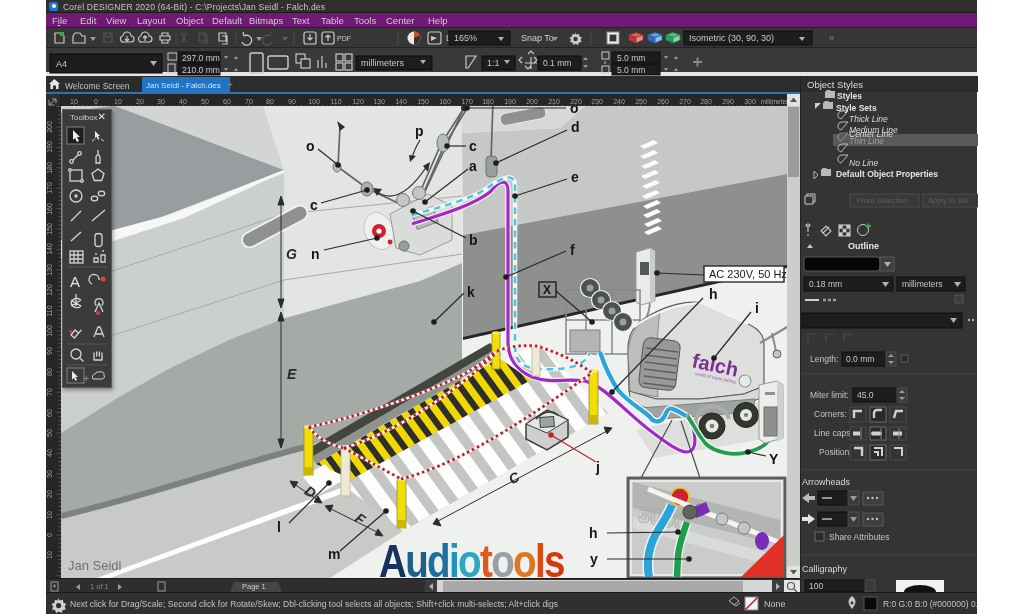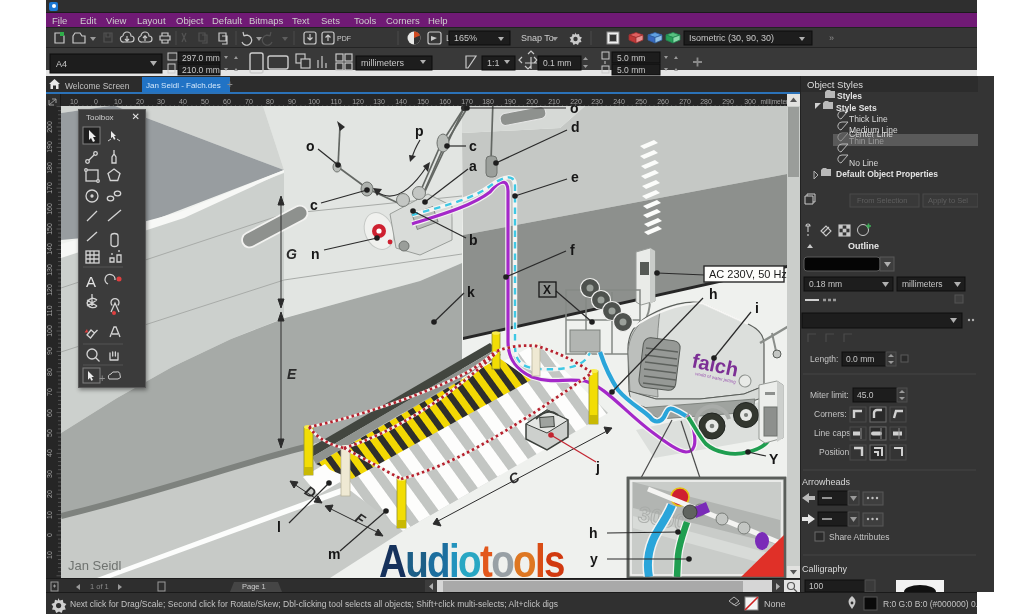--- a/index.html
+++ b/index.html
@@ -7,66 +7,67 @@
 body{font-family:"Liberation Sans", sans-serif;}
 #app{position:absolute;left:46px;top:0;width:931px;height:614px;background:#2e2e2e;}
 
 #titlebar{position:absolute;left:0;top:0;width:931px;height:13px;background:#2f2f2f;border-bottom:1px solid #1b1b1b;}
 #titlebar .txt{position:absolute;left:17px;top:2px;font-size:8.5px;color:#c6c6c6;letter-spacing:.2px;}
 #logo{position:absolute;left:3px;top:2px;width:9px;height:9px;background:#1b77d2;border-radius:2px;}
 #logo:after{content:"";position:absolute;left:2.5px;top:1.5px;width:4px;height:4px;background:#fff;border-radius:50%;}
 #menubar{position:absolute;left:0;top:13px;width:931px;height:15px;background:#701a75;border-bottom:1px solid #222;}
 #menubar span{position:absolute;top:2px;font-size:9.5px;color:#cdcdcd;}
 #toolbar1{position:absolute;left:0;top:28px;width:931px;height:20px;background:#363636;border-bottom:1px solid #242424;}
-#propbar{position:absolute;left:0;top:48px;width:931px;height:28px;background:#393939;border-bottom:6px solid #e5e5e5;}
+#propbar{position:absolute;left:0;top:48px;width:931px;height:28px;background:#393939;border-bottom:4px solid #e5e5e5;}
 
 #tabbar{position:absolute;left:0;top:76px;width:931px;height:16px;background:#2c2c2c;}
 #tabact{position:absolute;left:88px;top:1px;width:88px;height:15px;background:#2173c5;color:#d5e8fb;font-size:8px;padding:3.5px 0 0 4px;white-space:nowrap;overflow:hidden;margin-left:8px;}
 #tabwel{position:absolute;left:19px;top:4.5px;color:#c2c2c2;font-size:8.5px;}
 #blueline{position:absolute;left:0;top:92px;width:754px;height:2px;background:#2b72b8;}
 
 #hruler{position:absolute;left:0;top:94px;width:754px;height:12px;background:#262626;overflow:hidden;}
 #vruler{position:absolute;left:0;top:106px;width:15px;height:472px;background:#262626;overflow:hidden;}
 
 #canvas{position:absolute;left:15px;top:106px;width:726px;height:472px;background:#eff1ee;overflow:hidden;}
 #vscroll{position:absolute;left:741px;top:94px;width:13px;height:484px;background:#cccccc;}
 
-#toolbox{position:absolute;left:32px;top:109px;width:68px;height:279px;background:#3b3b3b;border:1px solid #5a5a5a;box-shadow:1px 2px 4px rgba(0,0,0,.4);}
+#toolbox{position:absolute;left:16px;top:109px;width:50px;height:279px;background:#3b3b3b;border:1px solid #5a5a5a;box-shadow:1px 2px 4px rgba(0,0,0,.4);}
 #toolbox .tt{position:absolute;left:7px;top:3px;font-size:8px;color:#cfcfcf;}
 #toolbox .tx{position:absolute;right:5px;top:1px;font-size:10px;color:#e8e8e8;}
 
-#docker{position:absolute;left:754px;top:76px;width:194px;height:516px;background:#343434;border-left:1px solid #222;}
+#docker{position:absolute;left:754px;top:76px;width:177px;height:516px;background:#343434;border-left:1px solid #222;}
 #docker .ttl{position:absolute;left:6px;top:3px;font-size:9.5px;color:#dddddd;z-index:5;}
 .drow{position:absolute;font-size:8.5px;color:#e2e2e2;font-weight:bold;}
-.drow2{position:absolute;font-size:8.5px;color:#d8d8d8;}
+.drow2{position:absolute;font-size:8.5px;color:#d8d8d8;font-style:italic;}
 .hdr{position:absolute;font-size:9px;color:#e6e6e6;font-weight:bold;margin-left:30px;}
 
 #pagebar{position:absolute;left:0;top:578px;width:754px;height:14px;background:#2e2e2e;border-top:1px solid #1c1c1c;}
 #statusbar{position:absolute;left:0;top:592px;width:931px;height:22px;background:#303030;border-top:1px solid #1a1a1a;}
 #statusbar .t1{position:absolute;left:24px;top:6px;font-size:8.5px;color:#c3c3c3;}
 svg text{font-family:"Liberation Sans",sans-serif;}
 </style>
 </head>
 <body>
 <div id="app">
   <div id="titlebar">
       <div id="logo"></div>
+      <div class="txt">Corel DESIGNER 2020 (64-Bit) - C:\Projects\Jan Seidl - Falch.des</div>
     </div>
   <div id="menubar">
     <span style="left:6px">F<u>i</u>le</span>
       <span style="left:34px">Edit</span>
       <span style="left:60px">View</span>
       <span style="left:91px">Layout</span>
       <span style="left:130px">Object</span>
       <span style="left:166px">Default</span>
       <span style="left:203px">Bitmaps</span>
       <span style="left:246px">Text</span>
-      <span style="left:275px">Sets</span>
+      <span style="left:275px">Table</span>
       <span style="left:308px">Tools</span>
-      <span style="left:340px">Corners</span>
+      <span style="left:340px">Center</span>
       <span style="left:382px">Help</span>
   </div>
   <div id="toolbar1">
   <svg width="931" height="20" viewBox="0 0 931 20">
     <g stroke="#c9c9c9" stroke-width="1.2" fill="none">
       <path d="M9,5 h6 l3,3 v7 h-9 z"></path>
       <path d="M27,8 l2,-3 h5 l2,3 h3 v7 h-12 z"></path>
       <path d="M77,8 a4,4 0 0 1 8,0 a3,3 0 0 1 0,6 h-7 a3,3 0 0 1 -1,-6"></path>
           <path d="M81,8 v5 m-2,-2 l2,2.2 2,-2.2"></path>
       <path d="M95,8 a4,4 0 0 1 8,0 a3,3 0 0 1 0,6 h-7 a3,3 0 0 1 -1,-6"></path>

